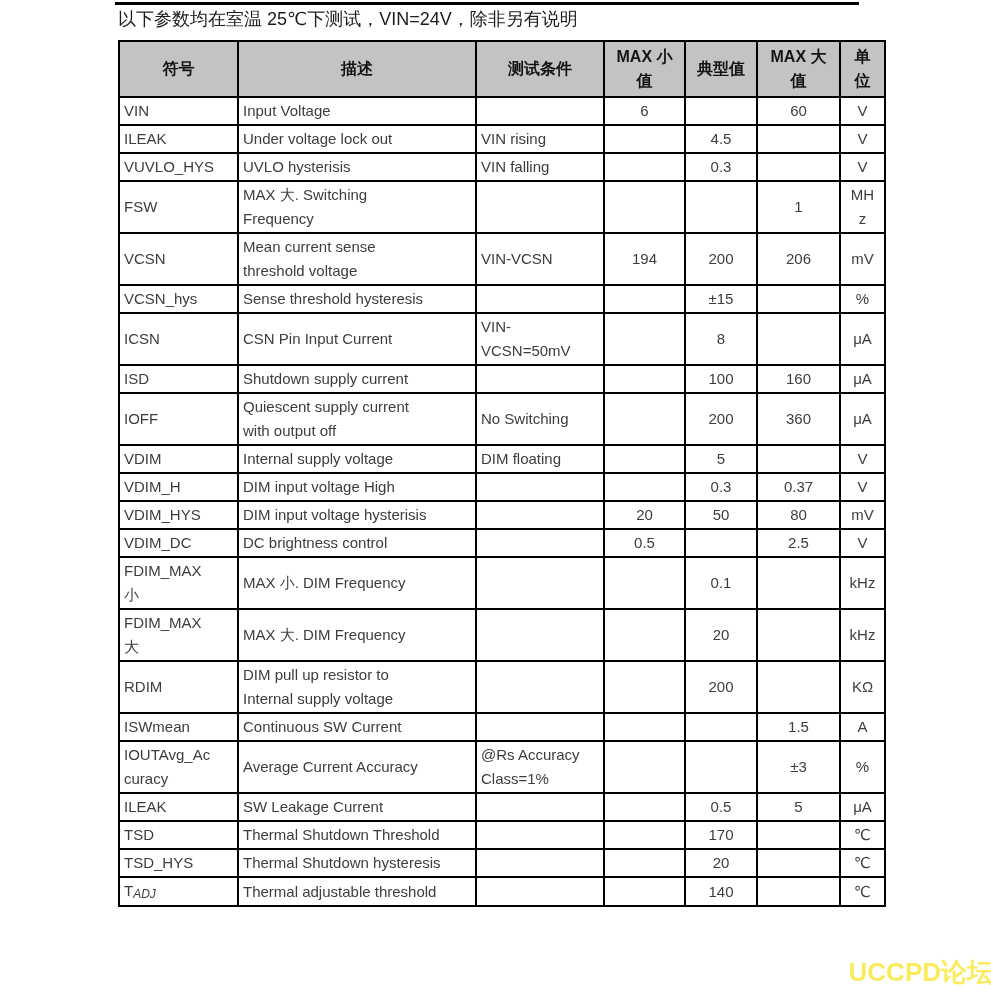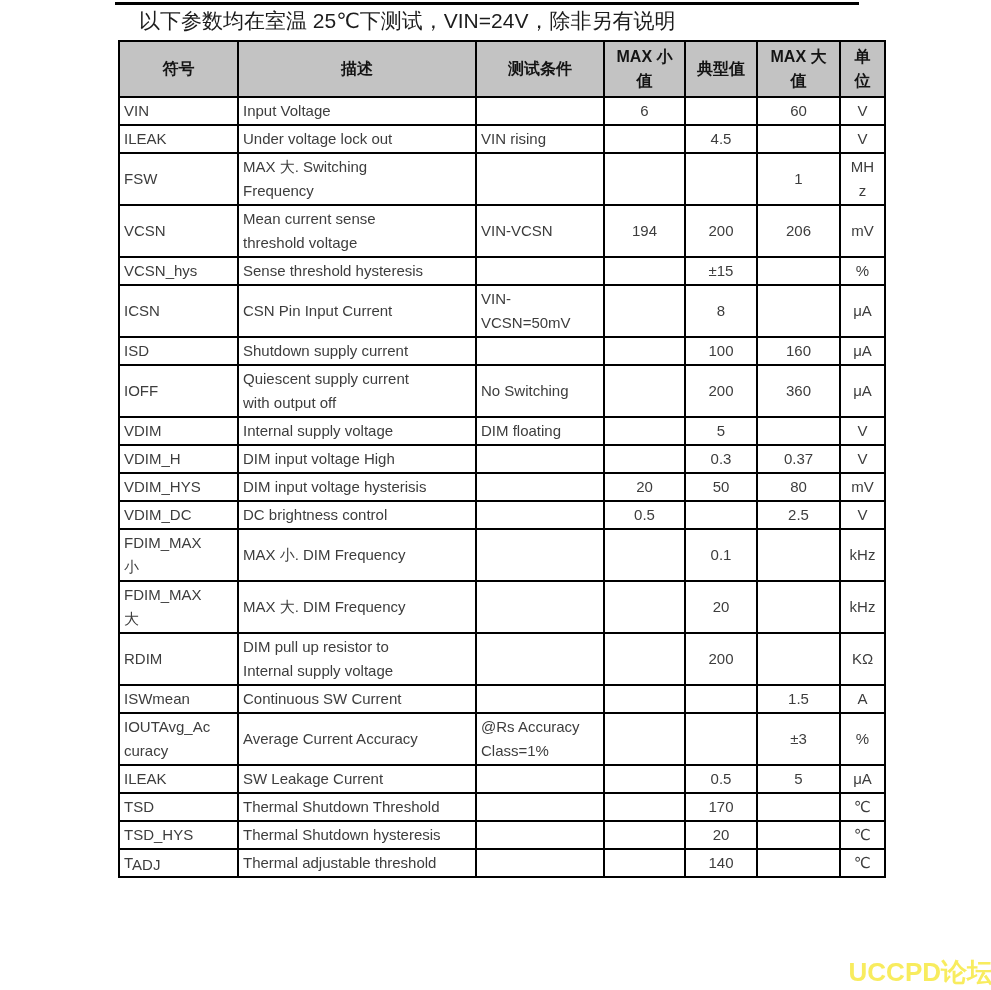--- a/index.html
+++ b/index.html
@@ -17,24 +17,23 @@
     left: 115px;
     top: 2px;
     width: 744px;
     height: 0;
     border-top: 3px solid #000000;
   }
   .title-note {
     position: absolute;
     left: 118px;
     top: 7px;
-    font-size: 21px;
+    font-size: 18px;
     color: #1c1c1c;
     white-space: nowrap;
-    margin-left: 21px;
   }
   table.params {
     position: absolute;
     left: 118px;
     top: 40px;
     border-collapse: collapse;
     table-layout: fixed;
     width: 766px;
     font-size: 15px;
     color: #3d3d3d;
@@ -56,25 +55,26 @@
     height: 52px;
     font-size: 16px;
   }
   table.params td {
     height: 24px;
   }
   tr.row { height: 24px; }
   td.c-sym, td.c-desc, td.c-cond { text-align: left; padding-left: 7px; }
   td.c-min, td.c-typ, td.c-max, td.c-unit { text-align: center; }
   td .sym-sub {
-    font-size: 15px;
+    font-size: 12px;
     vertical-align: baseline;
     position: relative;
     top: 2px;
     letter-spacing: 0;
+    font-style: italic;
   }
   td .sym-sub:empty { display: none; }
   .watermark {
     position: absolute;
     right: -2px;
     top: 955px;
     font-size: 26px;
     color: #f8ec5e;
     font-weight: bold;
     white-space: nowrap;
@@ -124,20 +124,29 @@
       <tr class="row">
     <td class="c-sym"><span>ILEAK</span></td>
     <td class="c-desc">Under voltage lock out</td>
     <td class="c-cond">VIN rising</td>
     <td class="c-min"></td>
     <td class="c-typ">4.5</td>
     <td class="c-max"></td>
     <td class="c-unit">V</td>
   </tr>
       <tr class="row">
+    <td class="c-sym"><span>VUVLO_HYS</span></td>
+    <td class="c-desc">UVLO hysterisis</td>
+    <td class="c-cond">VIN falling</td>
+    <td class="c-min"></td>
+    <td class="c-typ">0.3</td>
+    <td class="c-max"></td>
+    <td class="c-unit">V</td>
+  </tr>
+      <tr class="row">
     <td class="c-sym"><span>FSW</span></td>
     <td class="c-desc">MAX 大. Switching
 Frequency</td>
     <td class="c-cond"></td>
     <td class="c-min"></td>
     <td class="c-typ"></td>
     <td class="c-max">1</td>
     <td class="c-unit">MH
 z</td>
   </tr>

